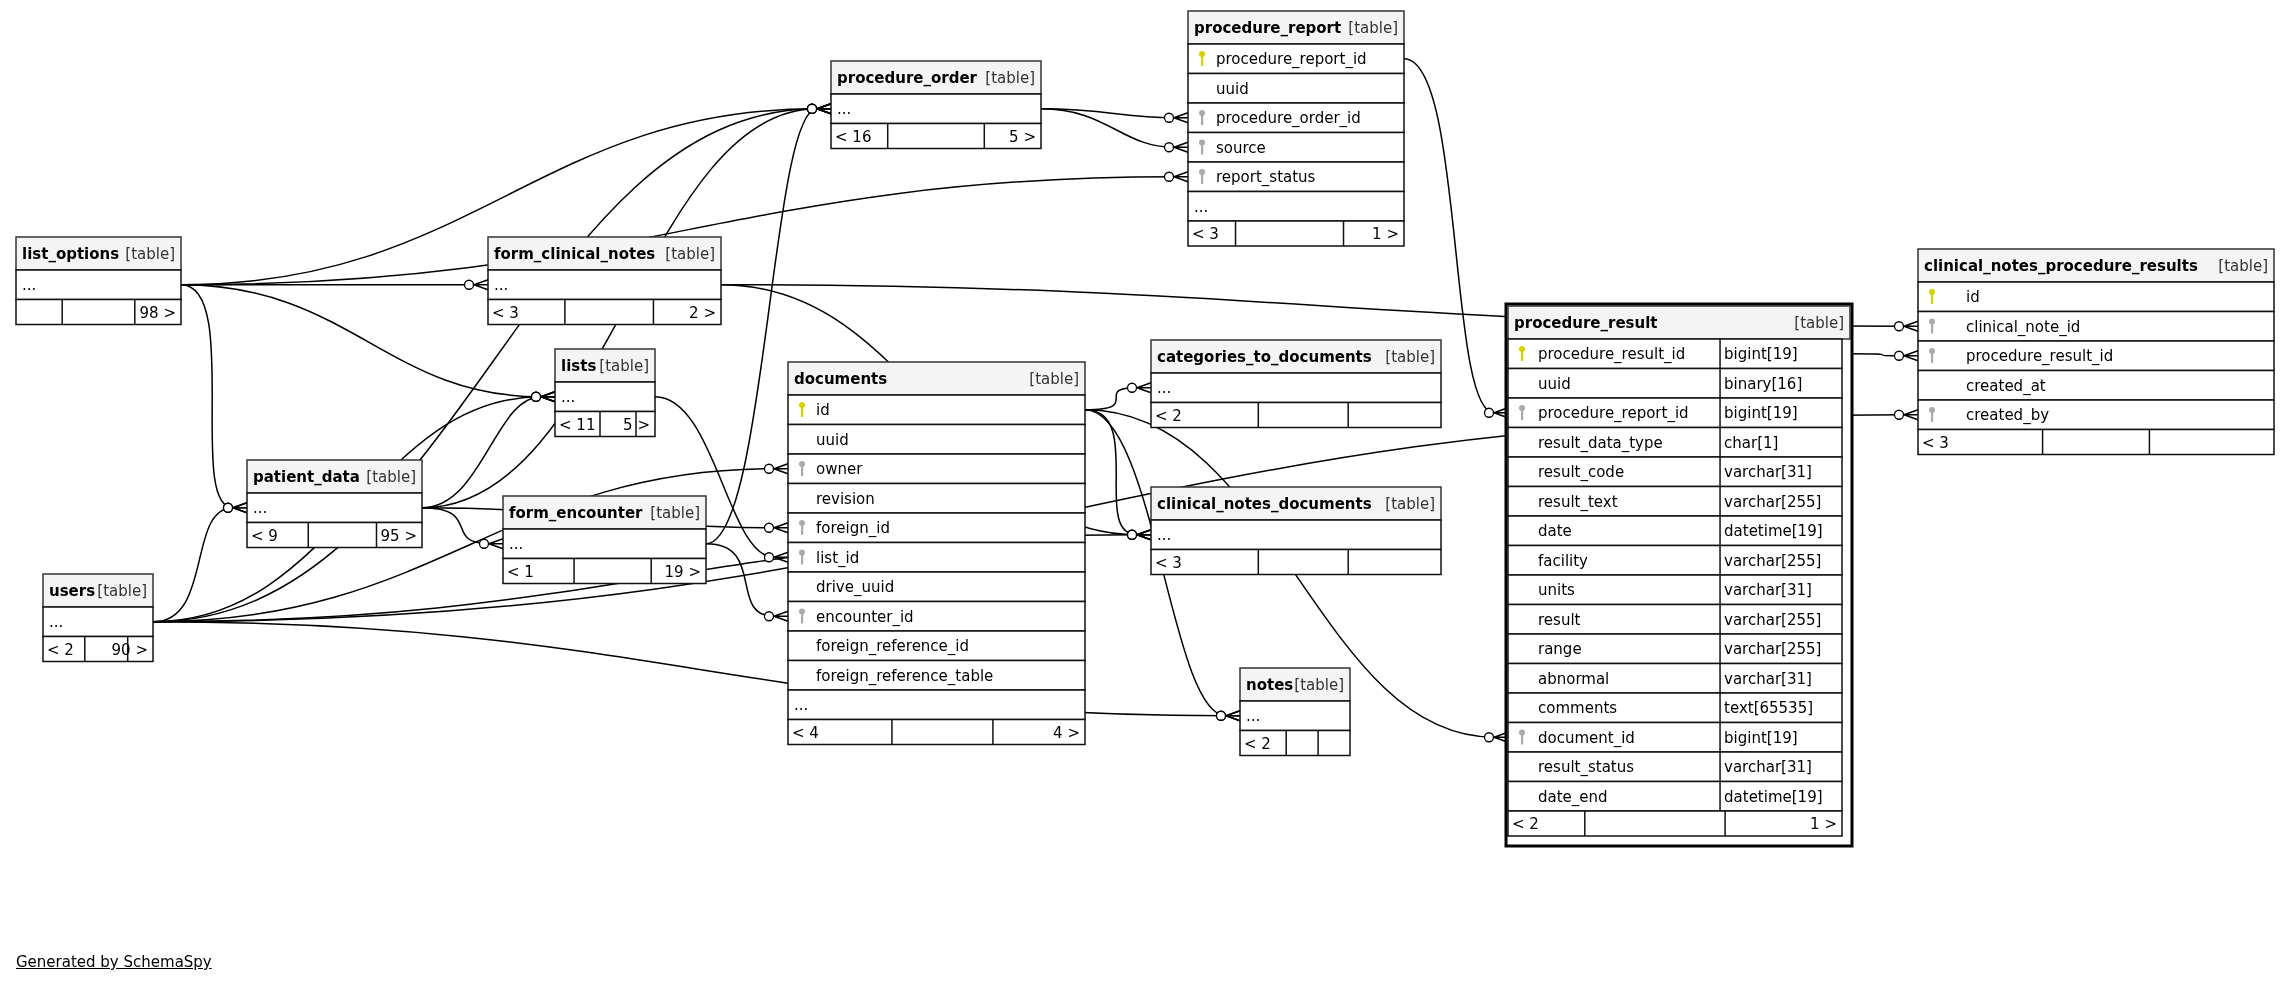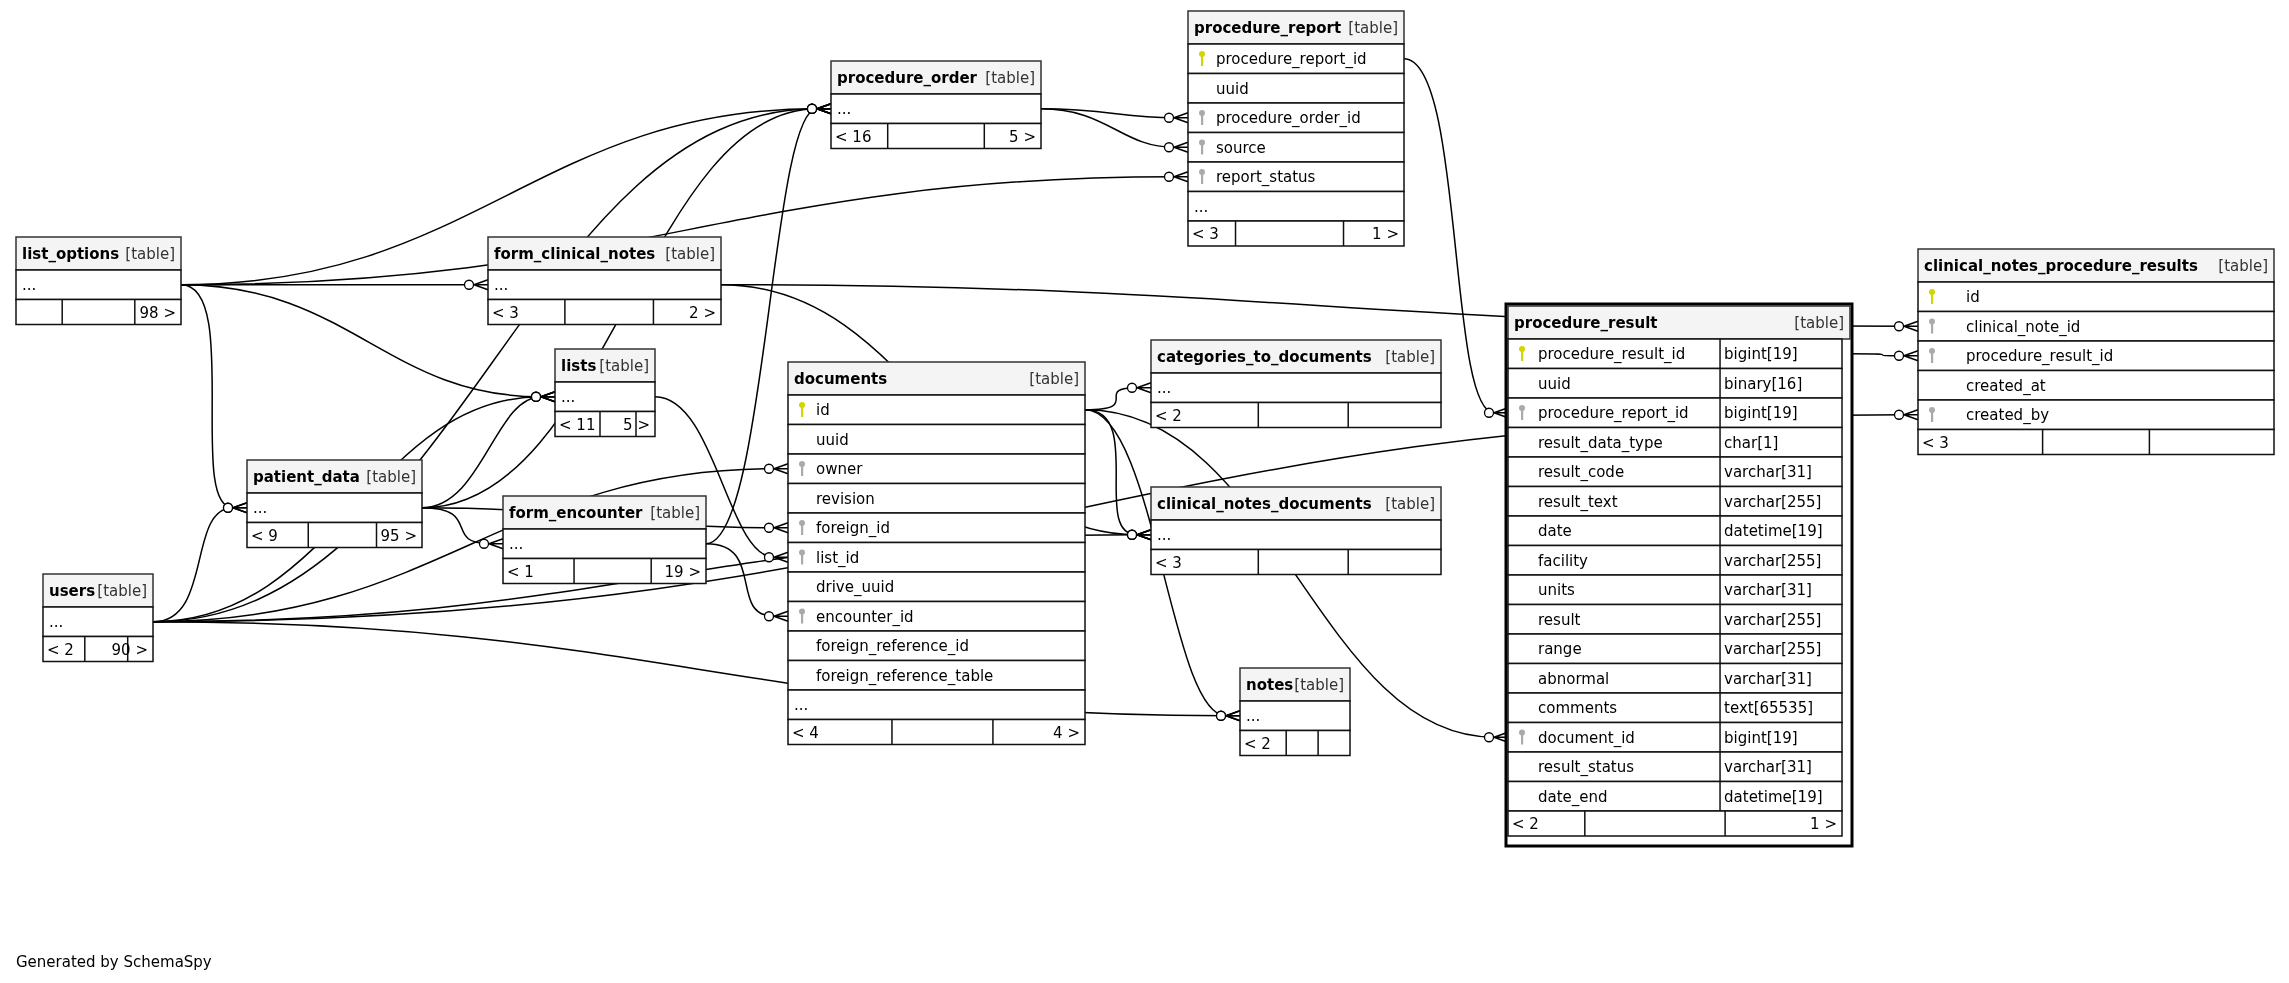--- a/index.html
+++ b/index.html
@@ -3,21 +3,21 @@
 <meta charset="utf-8">
 <style>
   html, body { margin: 0; padding: 0; background: #ffffff; }
   body { width: 2289px; height: 983px; position: relative; overflow: hidden;
          font-family: "DejaVu Sans", sans-serif; color: #000; }
   #diagram { position: absolute; left: 0; top: 0; }
   .tbl-text { font-family: "DejaVu Sans", sans-serif; font-size: 15px; fill: #000; }
   .tbl-title { font-weight: bold; }
   .tbl-tag { fill: #333; }
   .footer { position: absolute; left: 16px; top: 953px; font-size: 15px;
-            font-family: "DejaVu Sans", sans-serif; }
+            font-family: "DejaVu Sans", sans-serif; text-decoration: underline; }
 </style>
 </head>
 <body>
 
 <svg id="diagram" width="2289" height="983" viewBox="0 0 2289 983" xmlns="http://www.w3.org/2000/svg">
   <g id="edges">
       <path d="M1041,108.75 C1107.15,108.75 1121.85,117.75 1174,117.75" fill="none" stroke="#000000" stroke-width="1.5"></path>
       <g>
         <path d="M1174,117.75 L1188,112.75 M1174,117.75 L1188,117.75 M1174,117.75 L1188,122.75" stroke="#000" stroke-width="1.5" fill="none"></path>
         <circle cx="1169" cy="117.75" r="4.5" fill="#fff" stroke="#000" stroke-width="1.3"></circle>

